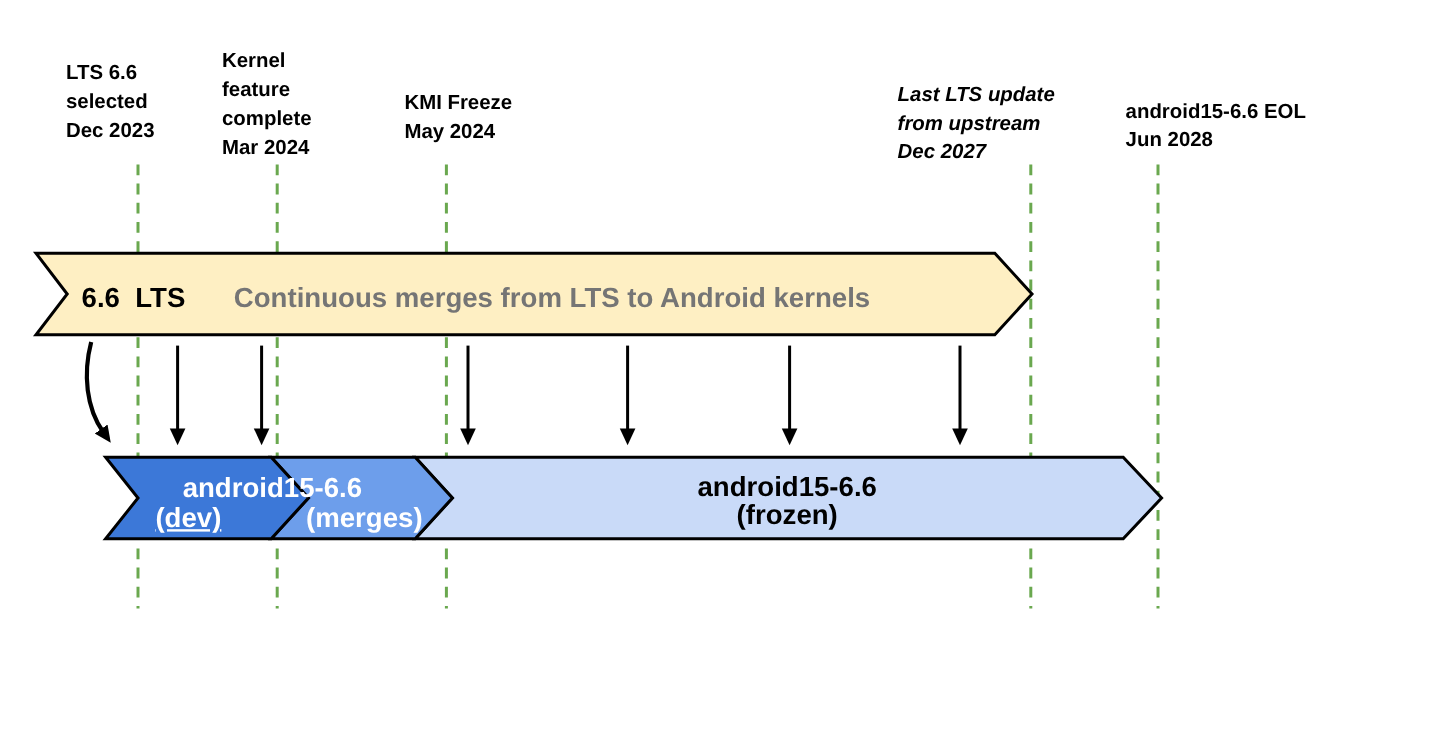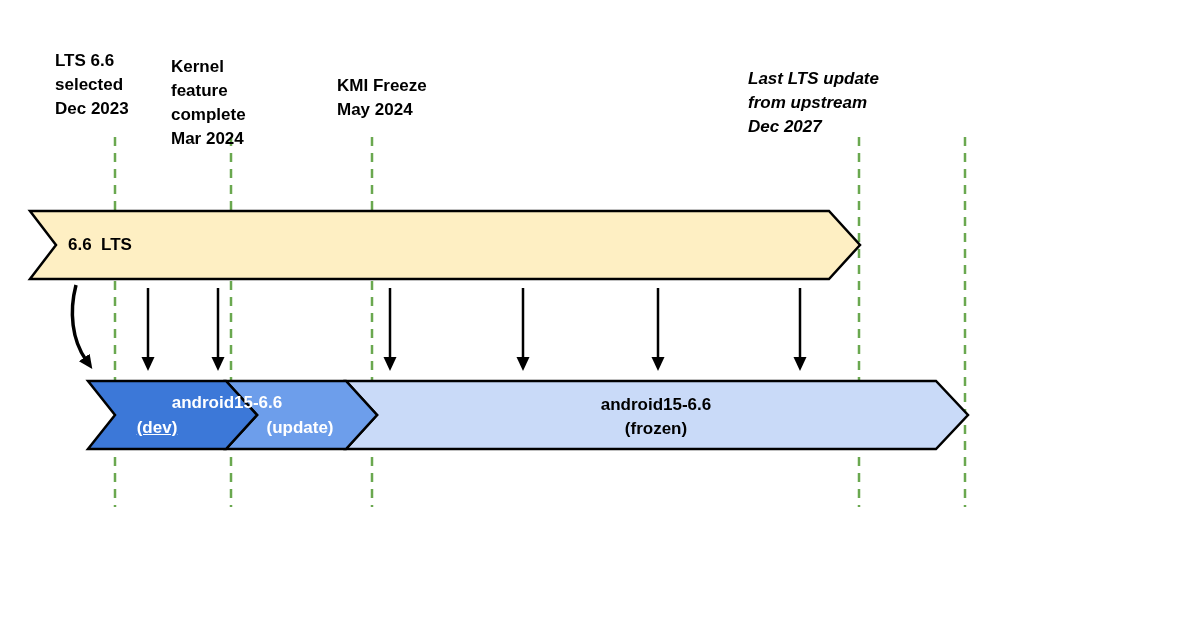--- a/index.html
+++ b/index.html
@@ -23,21 +23,21 @@
   .milestone {
     position: absolute;
     font-size: 17px;
     font-weight: 700;
     color: #000000;
     line-height: 24px;
     white-space: pre-line;
   }
   .banner-text {
     position: absolute;
-    font-size: 17px;
+    font-size: 23px;
     font-weight: 700;
     white-space: pre;
   }
   .center {
     text-align: center;
     white-space: pre-line;
   }
   .lts-tag { color: #000000; }
   .lts-desc { color: #757575; }
   .white-label { color: #ffffff; }
@@ -76,31 +76,34 @@
     <polygon points="30,211 829,211 860,245 829,279 30,279 56,245" stroke="#000000" stroke-width="2.5" fill="#feefc3"></polygon>
 
     <polygon points="346,381 936,381 968,415 936,449 346,449 377,415" stroke="#000000" stroke-width="2.5" fill="#c9daf8"></polygon>
     <polygon points="226,381 346,381 377,415 346,449 226,449 257,415" stroke="#000000" stroke-width="2.5" fill="#6d9eeb"></polygon>
     <polygon points="88,381 226,381 257,415 226,449 88,449 115,415" stroke="#000000" stroke-width="2.5" fill="#3c78d8"></polygon>
   </svg>
 
   <div class="milestone" style="left:55px;  top:49px;">LTS 6.6
 selected
 Dec 2023</div>
-  <div class="milestone" style="left:171px; top:39px;margin-top:16px;">Kernel
+  <div class="milestone" style="left:185px; top:39px;">Kernel
 feature
 complete
 Mar 2024</div>
   <div class="milestone" style="left:337px; top:74px;">KMI Freeze
 May 2024</div>
   <div class="milestone" style="left:748px; top:67px;font-style:italic;">Last LTS update
 from upstream
 Dec 2027</div>
+  <div class="milestone" style="left:938px; top:81px;">android15-6.6 EOL
+Jun 2028</div>
 
   <div class="banner-text lts-tag" style="left:68px; top:235px;">6.6  LTS</div>
+  <div class="banner-text lts-desc center" style="left:130px; top:235px; width:660px;">Continuous merges from LTS to Android kernels</div>
 
   <div class="banner-text white-label center" style="left:147px; top:393px; width:160px;">android15-6.6</div>
   <div class="banner-text white-label center" style="left:112px; top:418px; width:90px;text-decoration:underline;">(dev)</div>
-  <div class="banner-text white-label center" style="left:255px; top:418px; width:90px;">(update)</div>
+  <div class="banner-text white-label center" style="left:255px; top:418px; width:90px;">(merges)</div>
   <div class="banner-text black-label center" style="left:551px; top:393px; width:210px; line-height:24px;">android15-6.6
 (frozen)</div>
 
 </div>
 
 </body></html>

